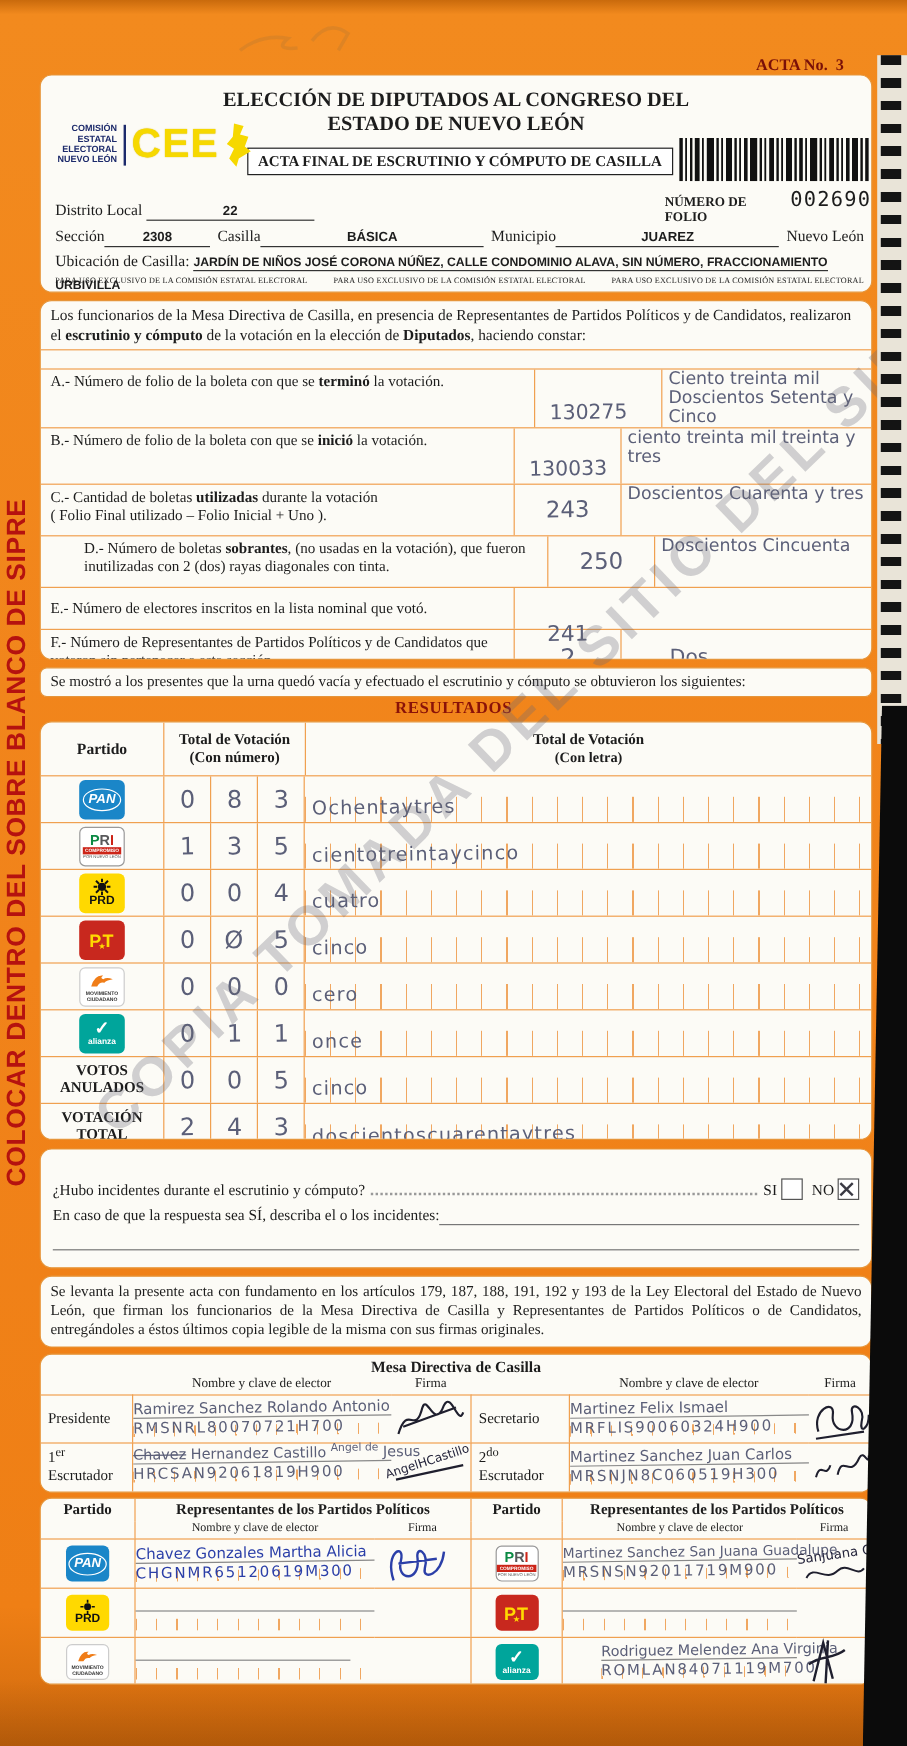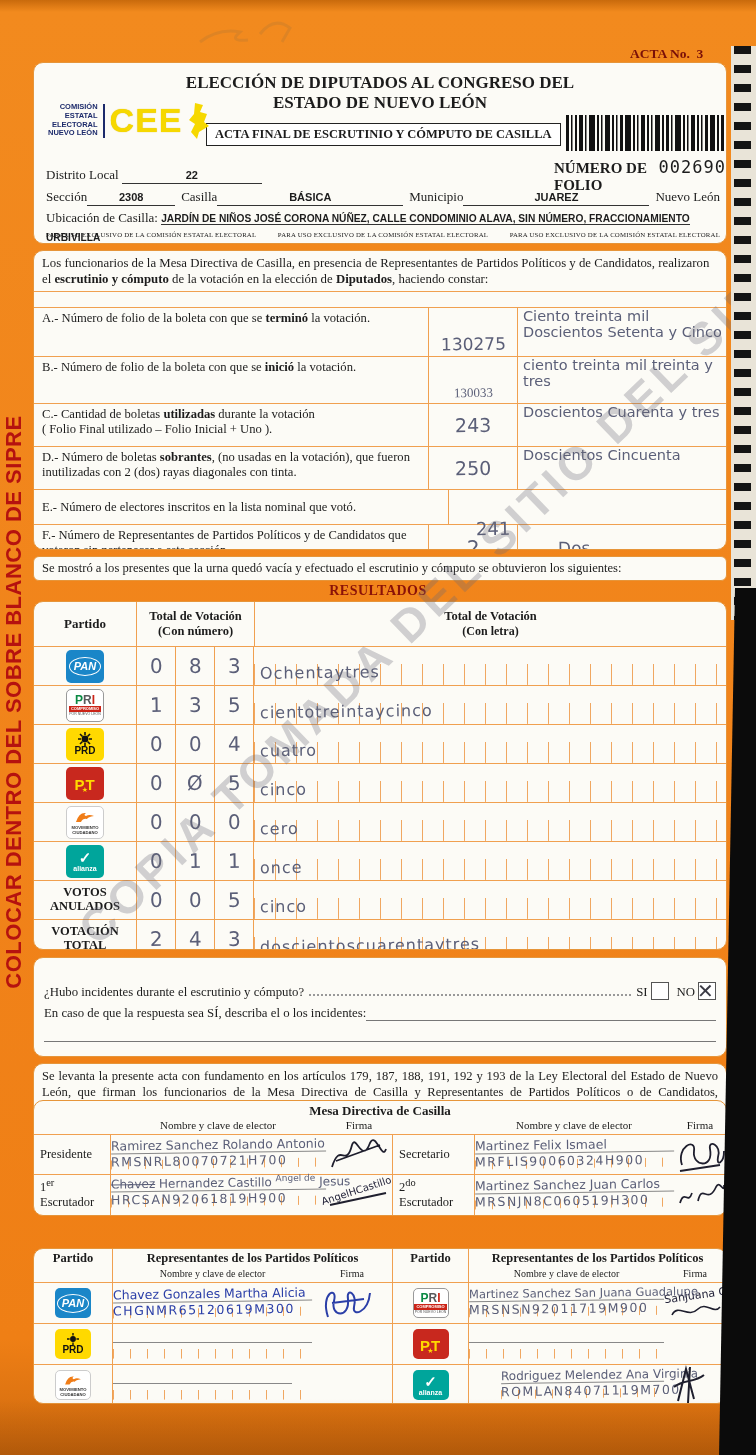--- a/index.html
+++ b/index.html
@@ -148,21 +148,21 @@
           <rect x="131" width="2" height="36"></rect>
           <rect x="135" width="1.5" height="36"></rect>
         <rect x="139" width="3" height="36"></rect>
           <rect x="144" width="5" height="36"></rect>
           <rect x="151" width="2" height="36"></rect>
           <rect x="155" width="3" height="36"></rect>
       </g>
     </svg>
 
     <div class="abs" style="left:520px;top:94px;display:flex;align-items:baseline;">
-      <span class="serifb" style="font-size:15px;">NÚMERO DE FOLIO</span>
+      <span class="serifb" style="font-size:11px;">NÚMERO DE FOLIO</span>
       <span style="font-family:'DejaVu Sans Mono',monospace;font-size:17px;margin-left:10px;letter-spacing:1px;">002690</span>
     </div>
 
     <div class="abs fieldlbl" style="left:12px;top:104px;width:250px;">
       <span>Distrito Local</span>
       <span class="uline" style="display:inline-block;width:140px;text-align:center;">
         <span class="fillval">22</span>
       </span>
     </div>
 
@@ -193,53 +193,53 @@
     <div style="padding:5px 8px 3px 8px;font-size:12.8px;line-height:1.25;">
       <span>Los funcionarios de la Mesa Directiva de Casilla, en presencia de Representantes de Partidos Políticos  y de Candidatos, realizaron el </span><b>escrutinio y cómputo</b><span> de la votación en la elección de </span><b>Diputados</b><span>, haciendo constar:</span>
     </div>
 
     <div class="crow" style="height:15px;flex-direction:column;">
       <div class="clabel" style="padding:0;"></div>
       <div class="cnum gridlbl" style="font-size:10px;">Con número</div>
       <div class="cletra gridlbl" style="font-size:10px;text-align:center;padding-top:0;">Con letra</div>
     </div>
 
-    <div class="crow" style="height:48px;">
+    <div class="crow" style="height:48px;gap:17px;">
       <div class="clabel"><span>A.- Número de folio de la boleta con que se </span><b>terminó</b><span> la votación.</span></div>
       <div class="cnum">
           <span class="hw" style="font-size:17px;align-self:flex-end;margin-bottom:2px;">130275</span>
         </div>
       <div class="cletra"><span class="hw">Ciento treinta mil Doscientos Setenta y Cinco</span></div>
     </div>
 
     <div class="crow" style="height:46px;">
       <div class="clabel"><span>B.- Número de folio de la boleta con que se </span><b>inició</b><span> la votación.</span></div>
       <div class="cnum">
-          <span class="hw" style="font-size:13px;align-self:flex-end;margin-bottom:2px;font-family:Liberation Serif, serif;">130033</span>
+          <span class="hw" style="font-size:17px;align-self:flex-end;margin-bottom:2px;">130033</span>
         </div>
       <div class="cletra"><span class="hw">ciento treinta mil treinta y tres</span></div>
     </div>
 
     <div class="crow" style="height:42px;">
       <div class="clabel"><span>C.- Cantidad de boletas </span><b>utilizadas</b><span> durante la votación</span><br><span>( Folio Final utilizado – Folio Inicial + Uno ).</span></div>
       <div class="cnum">
           <span class="hw" style="font-size:19px;">243</span>
         </div>
       <div class="cletra"><span class="hw">Doscientos Cuarenta y tres</span></div>
     </div>
 
-    <div class="crow" style="height:42px;">
+    <div class="crow" style="height:42px;padding-left:28px;">
       <div class="clabel"><span>D.- Número de boletas </span><b>sobrantes</b><span>, (no usadas en la votación), que fueron inutilizadas con 2 (dos) rayas diagonales con tinta.</span></div>
       <div class="cnum">
           <span class="hw" style="font-size:19px;">250</span>
         </div>
       <div class="cletra"><span class="hw">Doscientos Cincuenta</span></div>
     </div>
 
-    <div class="crow" style="height:34px;gap:20px;">
+    <div class="crow" style="height:34px;">
       <div class="clabel" style="display:flex;align-items:center;">
           <span>E.- Número de electores inscritos en la lista nominal que votó.</span>
         </div>
       <div class="cnum">
           <span class="hw" style="font-size:18px;margin-top:44px;">241</span>
         </div>
     </div>
 
     <div class="crow" style="height:46px;">
       <div class="clabel"><span>F.- Número de Representantes de Partidos Políticos y de Candidatos que votaron sin pertenecer a esta sección.</span></div>
@@ -483,21 +483,21 @@
       <span style="flex:1;border-bottom:1.5px solid #777;height:14px;"></span>
     </div>
     <div class="rule"></div>
     <div class="rule"></div>
   </div>
 
   <div class="panel" style="top:1063px;height:60px;display:flex;align-items:center;">
     <div style="font-size:12.6px;line-height:1.25;text-align:justify;padding:0 8px;">Se levanta la presente acta con fundamento en los artículos 179, 187, 188, 191, 192 y 193 de la Ley Electoral del Estado de Nuevo León, que firman los funcionarios de la Mesa Directiva de Casilla y Representantes de  Partidos Políticos o de Candidatos, entregándoles a éstos últimos copia legible de la misma con sus firmas originales.</div>
   </div>
 
-  <div class="panel" style="top:1100px;height:116px;">
+  <div class="panel" style="top:1128px;height:116px;">
     <div class="serifb" style="text-align:center;font-size:13px;padding-top:2px;">Mesa Directiva de Casilla</div>
     <div style="display:grid;grid-template-columns:76px 216px 66px 82px 200px 52px;grid-template-rows:15px 40px 42px;">
       <div></div>
       <div class="gridlbl">Nombre y clave de elector</div>
       <div class="gridlbl">Firma</div>
       <div></div>
       <div class="gridlbl">Nombre y clave de elector</div>
       <div class="gridlbl">Firma</div>
 
       <div class="mrole bt">Presidente</div>

